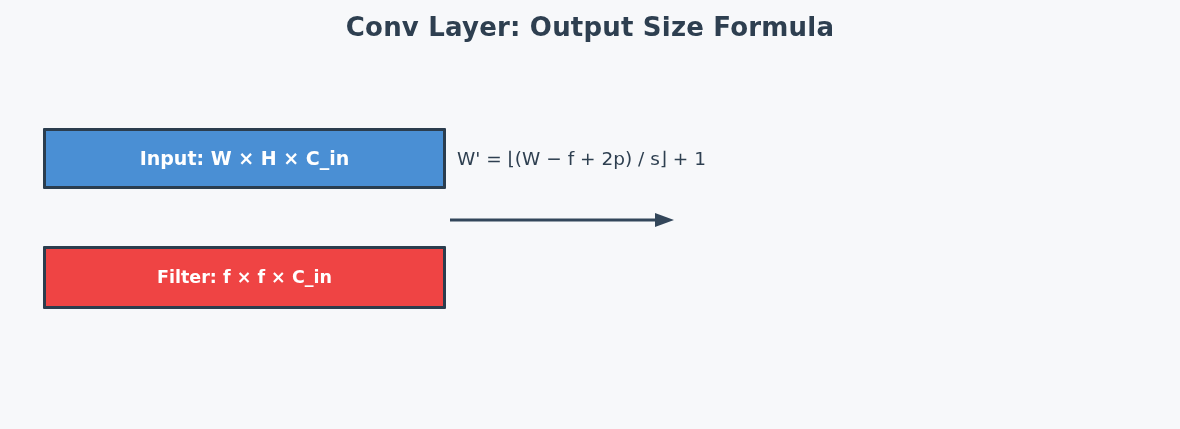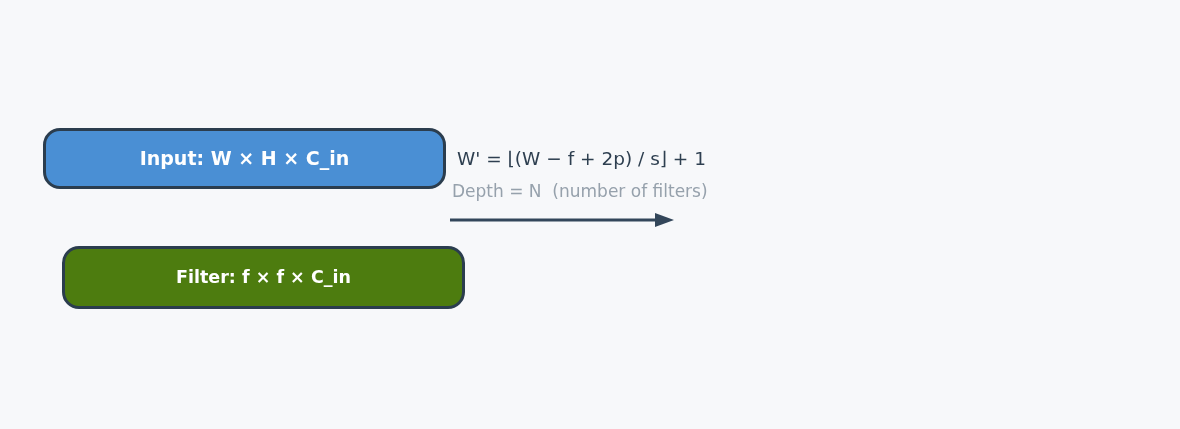--- a/index.html
+++ b/index.html
@@ -19,21 +19,21 @@
     left: 0;
     width: 100%;
     text-align: center;
     font-size: 26px;
     font-weight: bold;
     letter-spacing: 0.2px;
   }
   .node {
     position: absolute;
     border: 3px solid;
-    border-radius: 17px;
+    border-radius: 1px;
     display: flex;
     flex-direction: column;
     align-items: center;
     justify-content: center;
     text-align: right;
     font-weight: bold;
     line-height: 1.22;
     z-index: 1;
   }
   .node-input  { left: 43px;  top: 128px; width: 403px; height: 61px; font-size: 19px; }
@@ -60,32 +60,32 @@
     left: 448px;
     top: 209px;
     z-index: 1;
   }
 </style>
 </head>
 <body>
 
 <div class="canvas" style="background: rgb(247, 248, 250);">
 
+  <div class="title" style="color: rgb(46, 63, 80);">Conv Layer: Output Size Formula</div>
 
   <div class="node node-input" style="background: rgb(74, 143, 212); border-color: rgb(43, 61, 78); color: rgb(255, 255, 255);">
     <span>Input: W × H × C_in</span>
   </div>
 
-  <div class="node node-filter" style="background: #4d7c0f; border-color: rgb(43, 61, 78); color: rgb(255, 255, 255); margin-left: 19px;">
+  <div class="node node-filter" style="background: #ef4444; border-color: rgb(43, 61, 78); color: rgb(255, 255, 255);">
     <span>Filter: f × f × C_in</span>
   </div>
 
 
   <div class="formula" style="color: rgb(46, 63, 80);">W' = ⌊(W − f + 2p) / s⌋ + 1</div>
 
-  <div class="depth-note" style="color: rgb(150, 161, 172);">Depth = N  (number of filters)</div>
 
   <svg class="arrow-svg" width="230" height="22" viewBox="0 0 230 22" style="color: rgb(51, 70, 90);">
     <line x1="2" y1="11" x2="209" y2="11" stroke="currentColor" stroke-width="3"></line>
     <polygon points="207,4 226,11 207,18" fill="currentColor"></polygon>
   </svg>
 
 </div>
 
 </body></html>

